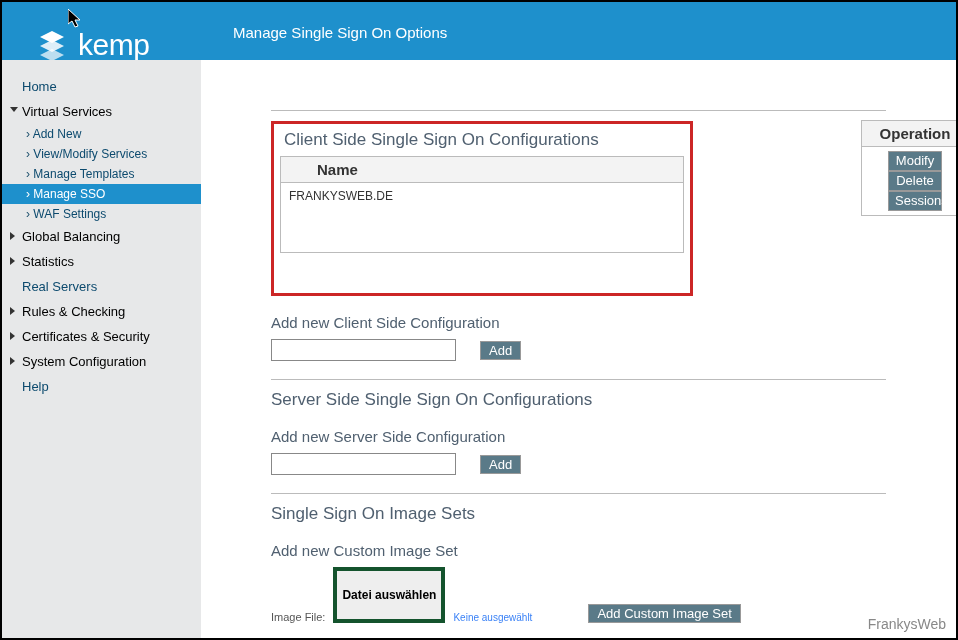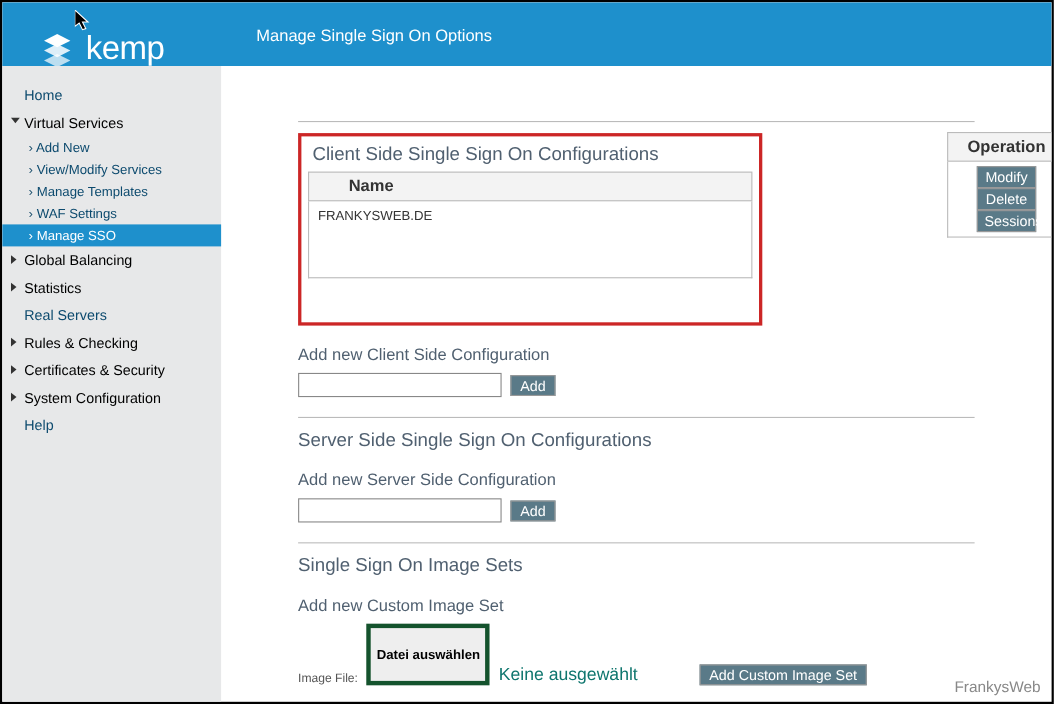--- a/index.html
+++ b/index.html
@@ -188,21 +188,21 @@
       line-height: 18px;
     }
     .sub-title {
       font-size: 15px;
       color: #506070;
       margin: 18px 0 8px 0;
     }
     .row-form {
       display: flex;
       align-items: center;
-      gap: 8px;
+      gap: 24px;
       margin-bottom: 18px;
     }
     .text-input {
       width: 185px;
       height: 22px;
       border: 1px solid #888;
       padding: 0 4px;
       font-size: 12px;
     }
     .btn-small {
@@ -227,21 +227,21 @@
     }
     .file-label { color:#555; font-size:11px; }
     .file-btn {
       border: 4px solid #14532d;
       background: #eee;
       font-size: 12px;
       padding: 17px 5px;
       cursor: pointer;
       font-weight: bold;
     }
-    .file-status { font-size: 16px; color:#0f766e; }
+    .file-status { font-size: 10px; color:#3b82f6; }
     .watermark {
       position: absolute;
       right: 10px;
       bottom: 6px;
       color: #888;
       font-size: 14px;
     }
   </style>
 </head>
 <body>
@@ -268,22 +268,22 @@
 <div class="sidebar">
   <a class="nav-item">Home</a>
 
   <div class="nav-parent">
     <span class="caret down"></span>
     <span>Virtual Services</span>
   </div>
   <a class="nav-sub">Add New</a>
   <a class="nav-sub">View/Modify Services</a>
   <a class="nav-sub">Manage Templates</a>
+  <a class="nav-sub active">Manage SSO</a>
   <a class="nav-sub">WAF Settings</a>
-  <a class="nav-sub active">Manage SSO</a>
 
   <div class="nav-parent">
     <span class="caret right"></span>
     <span>Global Balancing</span>
   </div>
   <div class="nav-parent">
     <span class="caret right"></span>
     <span>Statistics</span>
   </div>
   <a class="nav-item">Real Servers</a>

